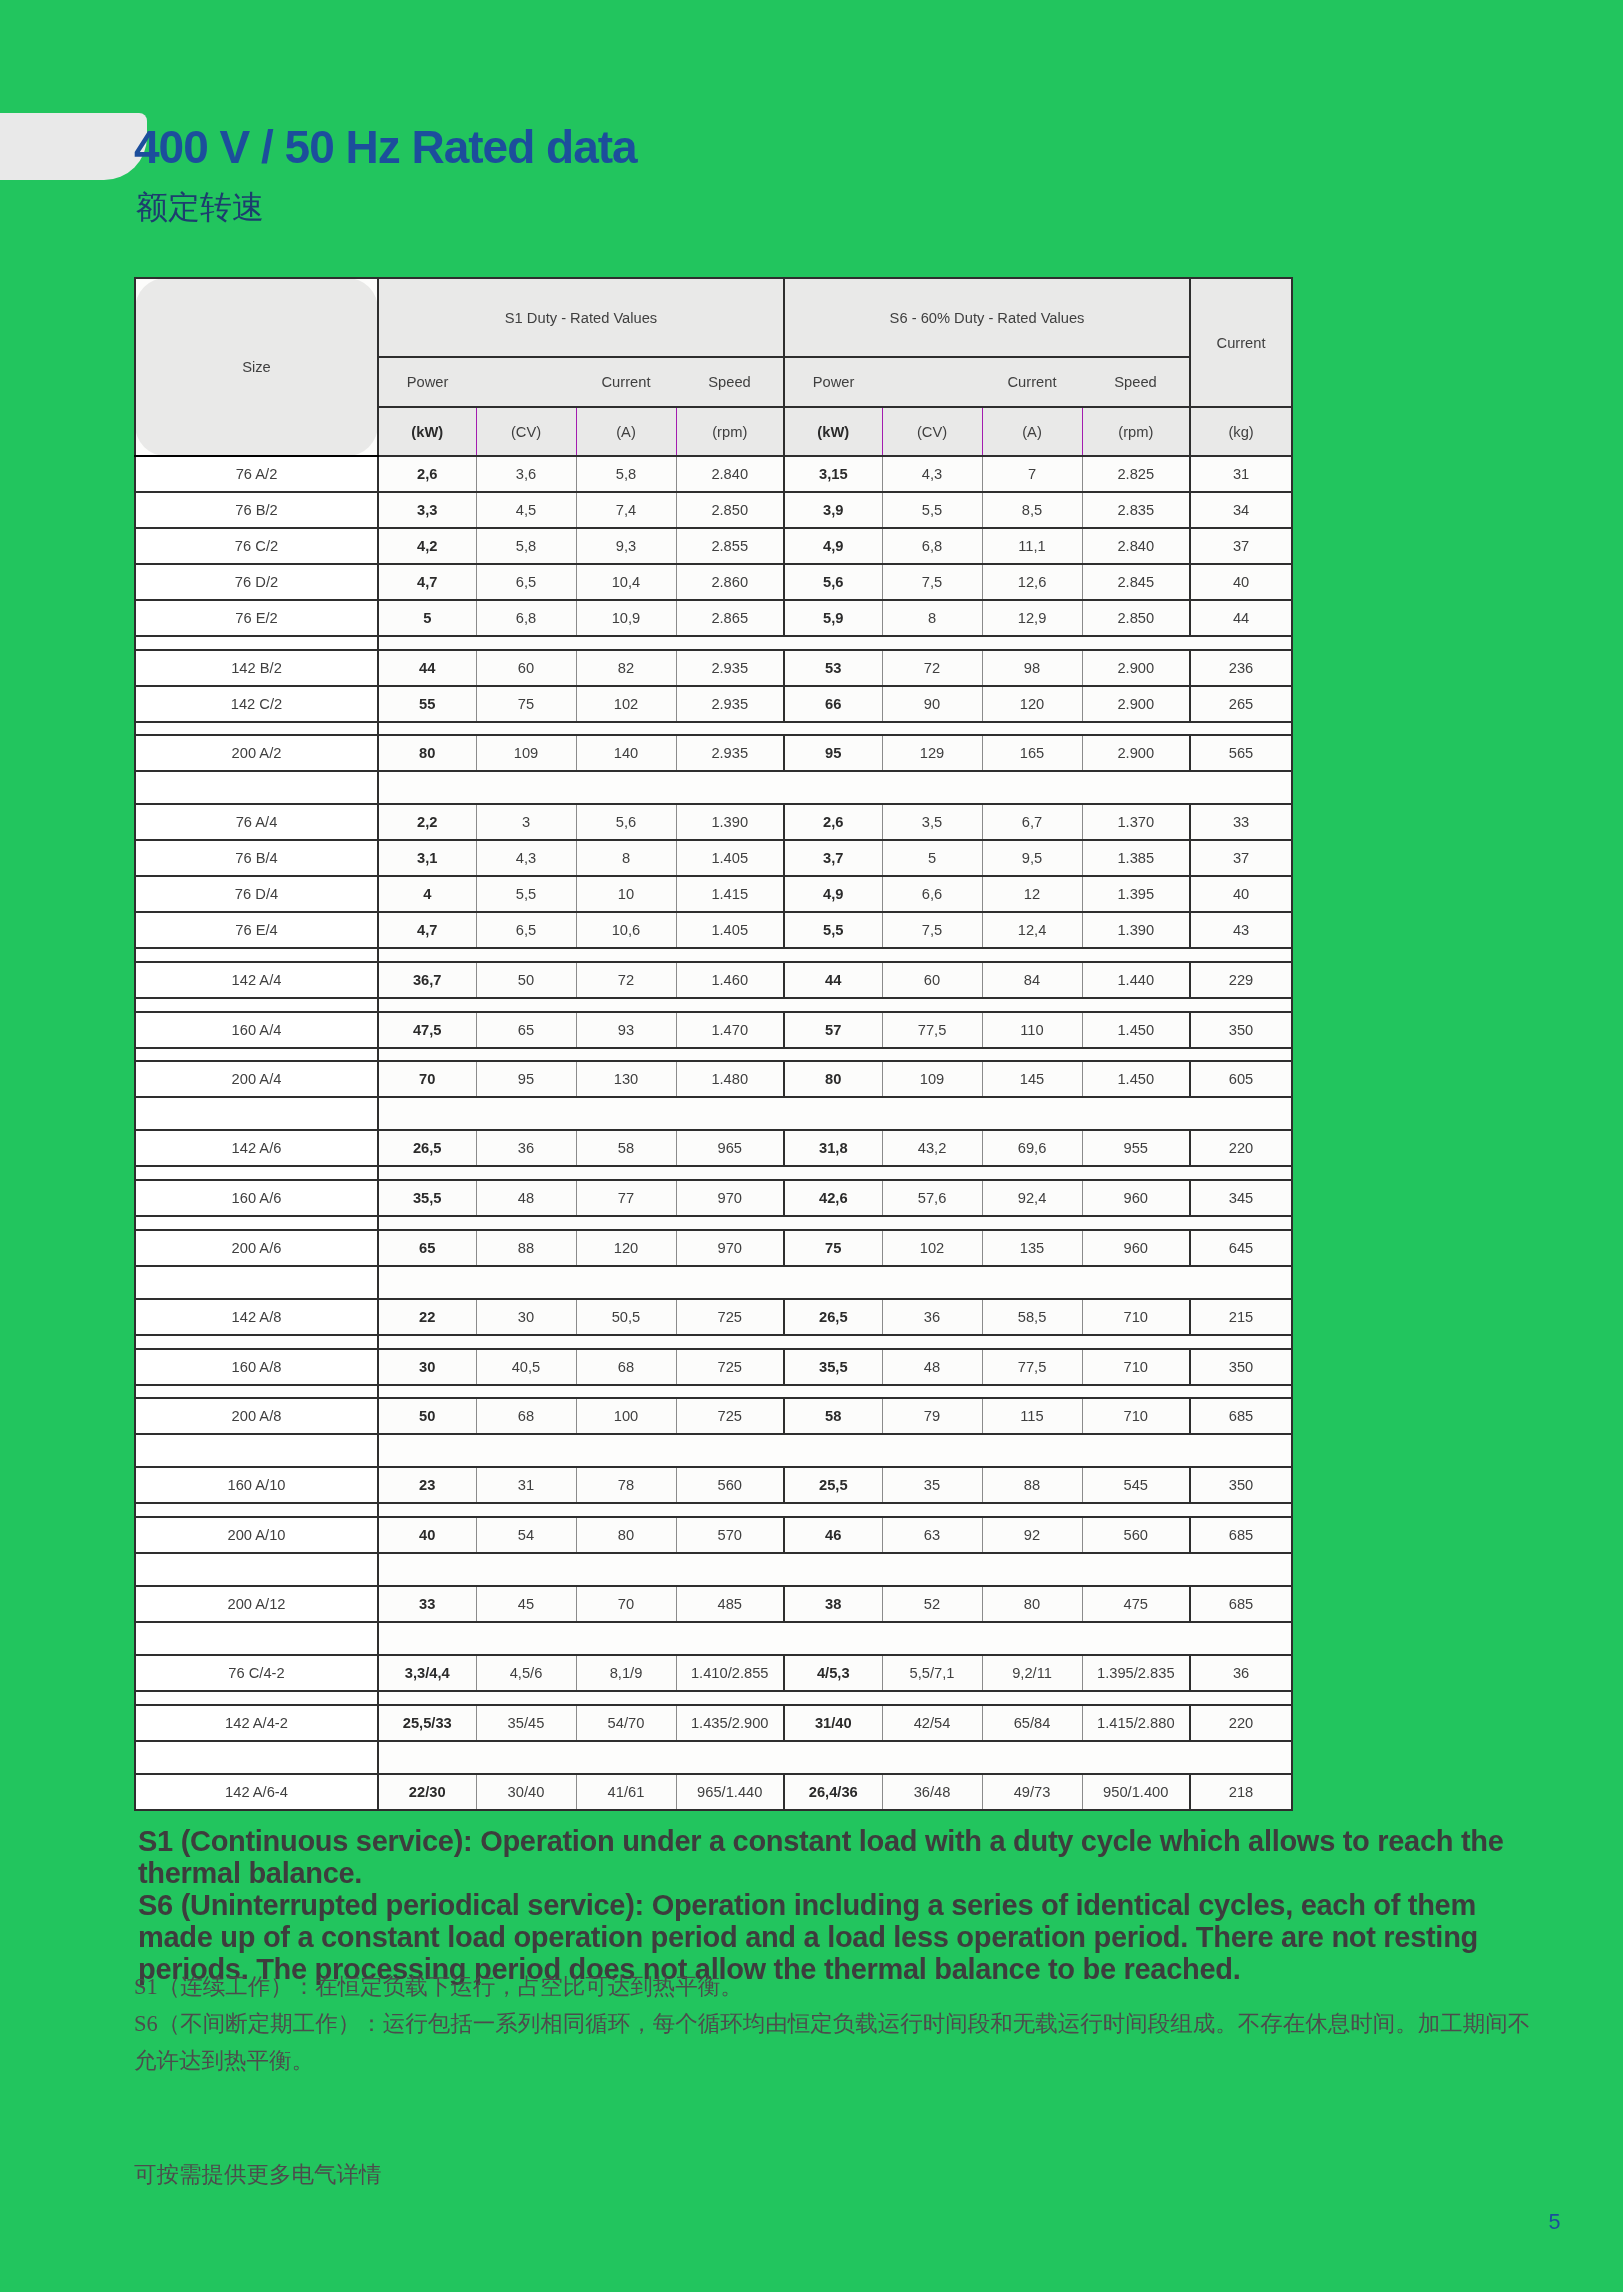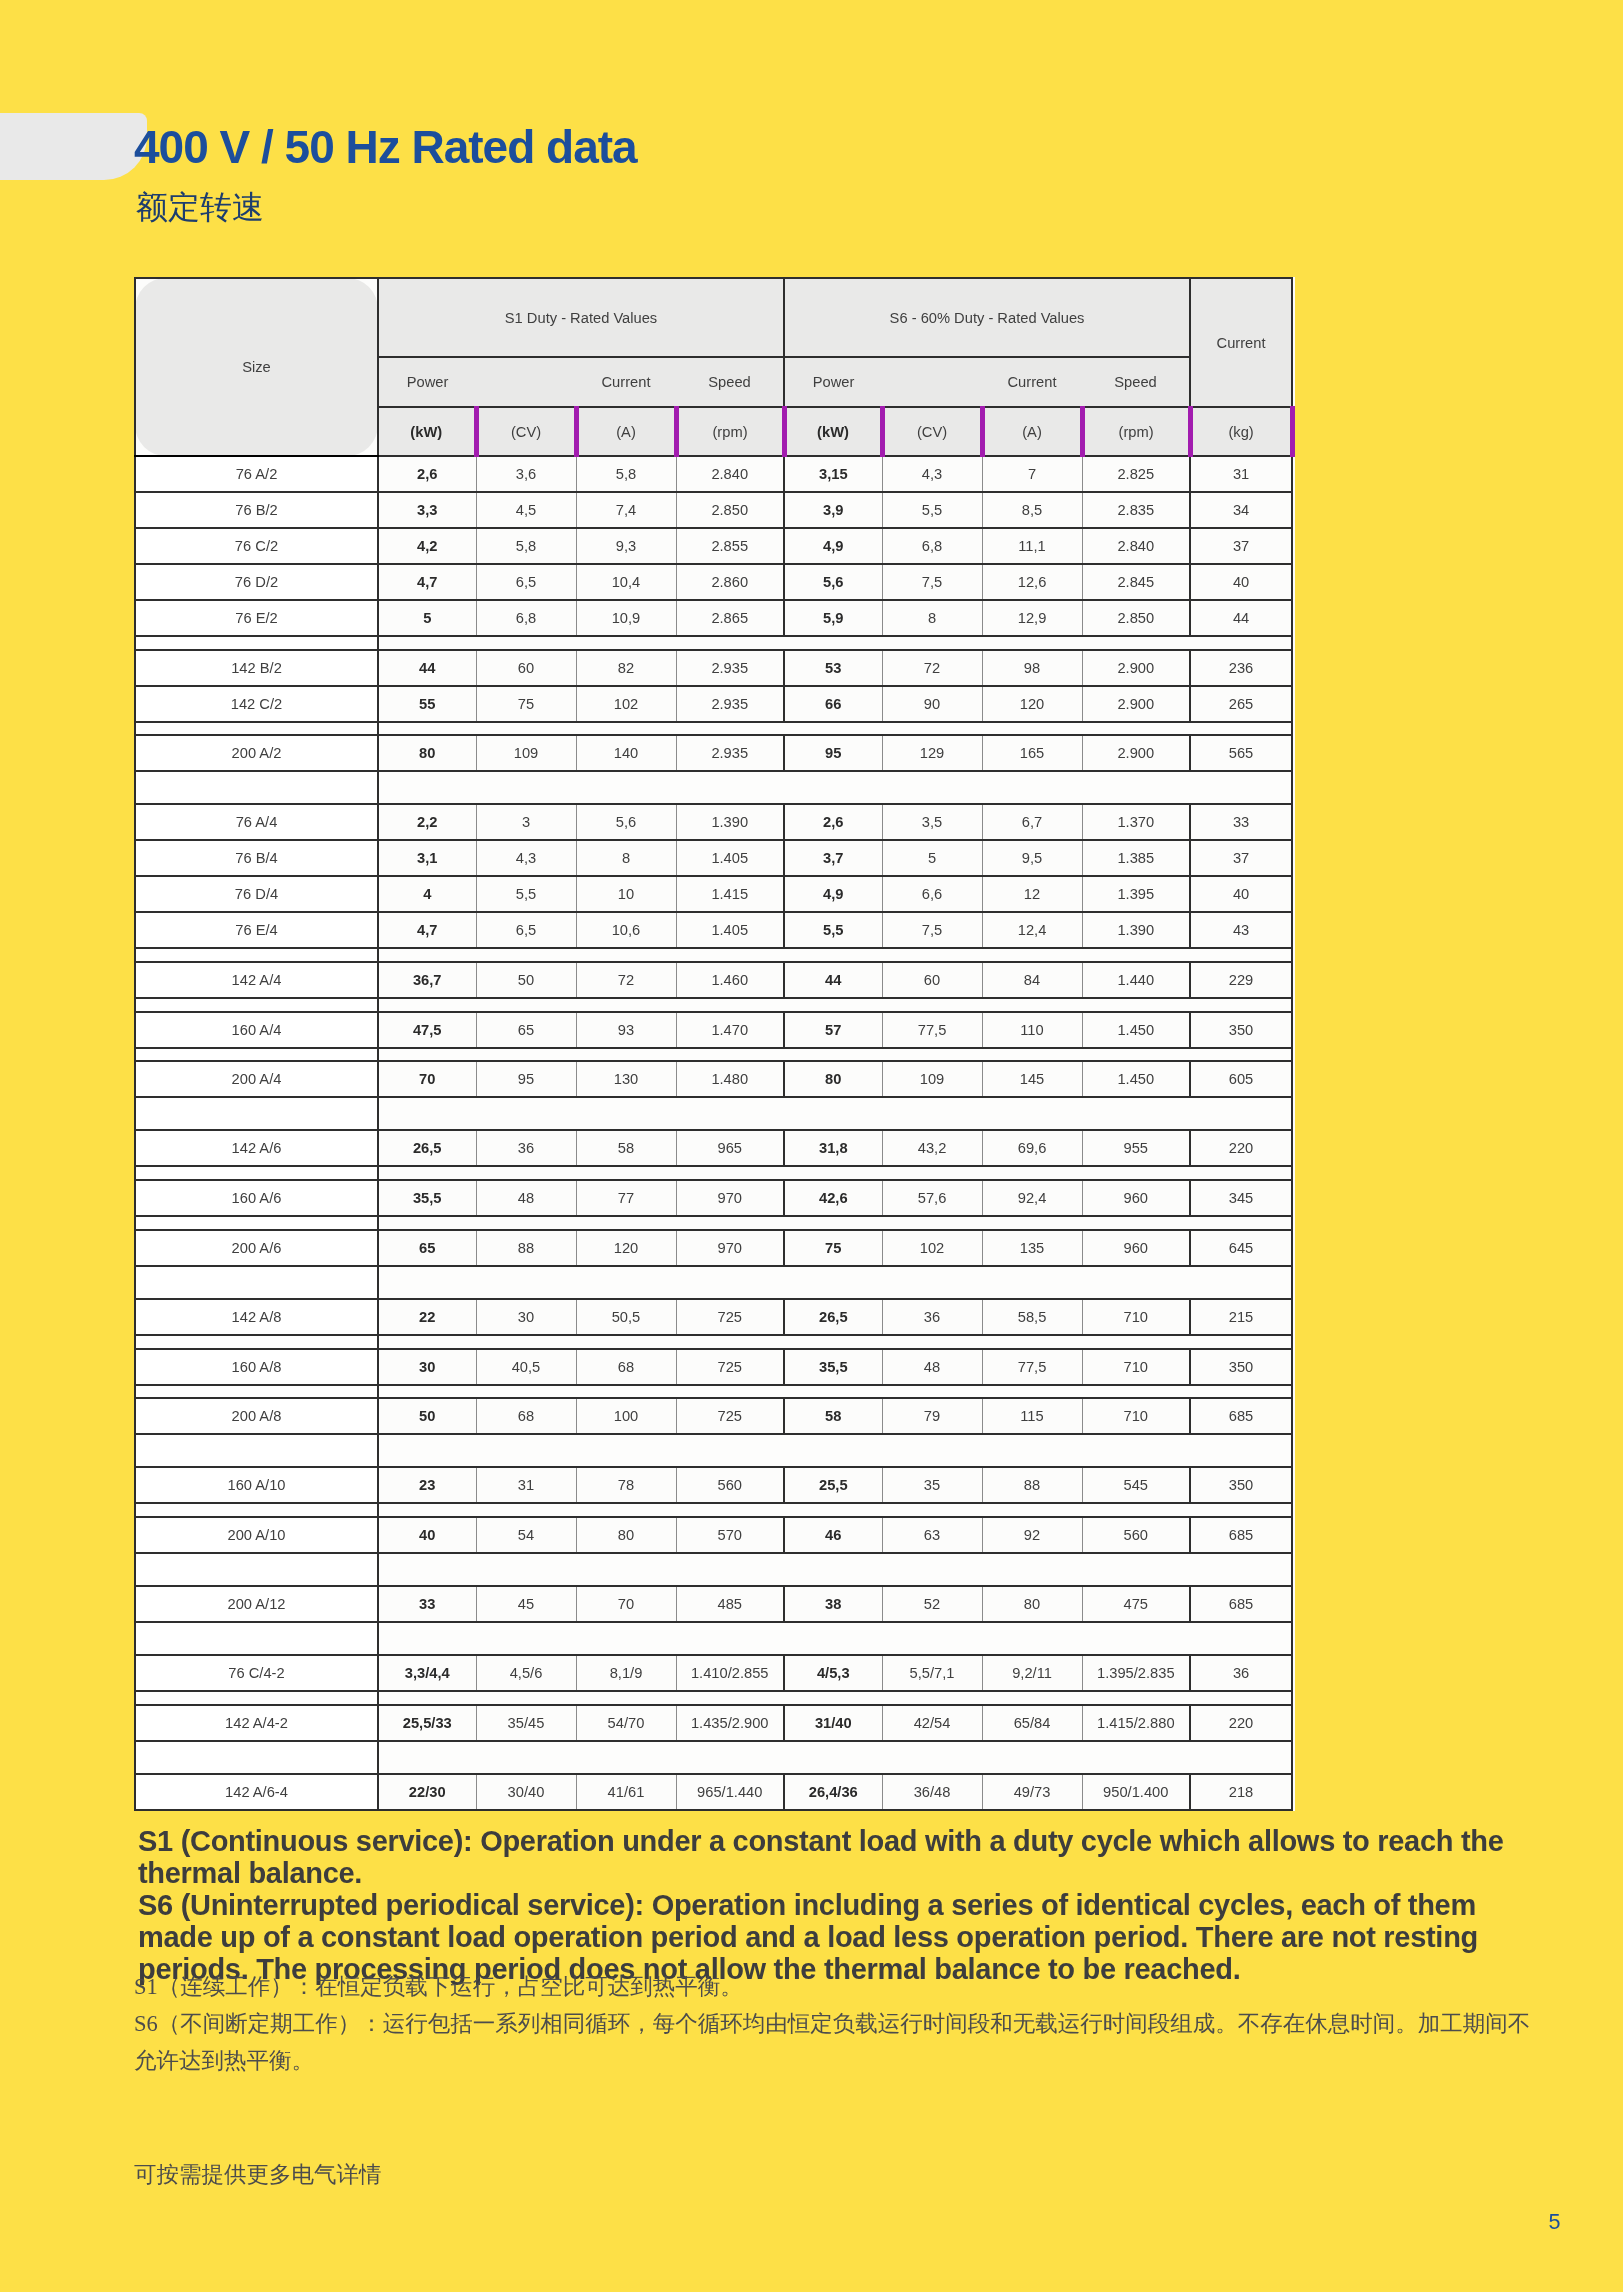--- a/index.html
+++ b/index.html
@@ -1,17 +1,17 @@
 <!DOCTYPE html>
 <html><head>
 <meta charset="utf-8">
 <style>
   html,body{margin:0;padding:0;background:#ffffff;}
   .page{
-    position:relative;width:1623px;height:2293px;background:#fde047;
+    position:relative;width:1623px;height:2293px;background:#22c55e;
     font-family:"Liberation Sans",sans-serif;overflow:hidden;
   }
   .corner-tab{
     position:absolute;left:0;top:113px;width:147px;height:67px;
     background:#e9e9e9;border-radius:0 7.8px 43px 0;
   }
   .title{
     position:absolute;left:134px;top:120px;margin:0;
     font-size:46px;font-weight:bold;color:#1c4e9c;letter-spacing:-1px;
   }
@@ -37,21 +37,21 @@
   thead th{
     background:#e9e9e8;font-weight:normal;padding:8px 2px;
     border:1px solid #8b8b8b;
   }
   th.h-size{border-right:2px solid #2e2e2e;border-bottom:2px solid #000000;border-left:2px solid #2e2e2e;border-radius:31px;}
   th.h-group{height:61px;border-bottom:2px solid #2e2e2e;border-left:none;border-right:none;}
   th.h-group.gsep{border-left:2px solid #2e2e2e;}
   th.h-weight{border-left:2px solid #2e2e2e;border-right:2px solid #2e2e2e;border-bottom:2px solid #2e2e2e;}
   tr.subhead th{height:32px;border-left:none;border-right:none;border-bottom:2px solid #2e2e2e;}
   tr.subhead th.gsep{border-left:2px solid #2e2e2e;}
-  tr.units th{height:31px;border-bottom:2px solid #2e2e2e;border-left:1px solid #8b8b8b;border-right:5px solid #a21caf;}
+  tr.units th{height:31px;border-bottom:2px solid #2e2e2e;border-left:1px solid #8b8b8b;border-right:1px solid #a21caf;}
   tr.units th.bold{font-weight:bold;color:#2b2b2b;}
   tr.units th.gsep{border-left:2px solid #2e2e2e;}
 
   tbody td{
     border:1px solid #8b8b8b;text-align:center;padding:0 2px;
     white-space:nowrap;overflow:hidden;
   }
   tr.datarow{height:36px;}
   tr.datarow td{border-top:2px solid #2e2e2e;border-bottom:2px solid #2e2e2e;}
   tbody td.sizec{

